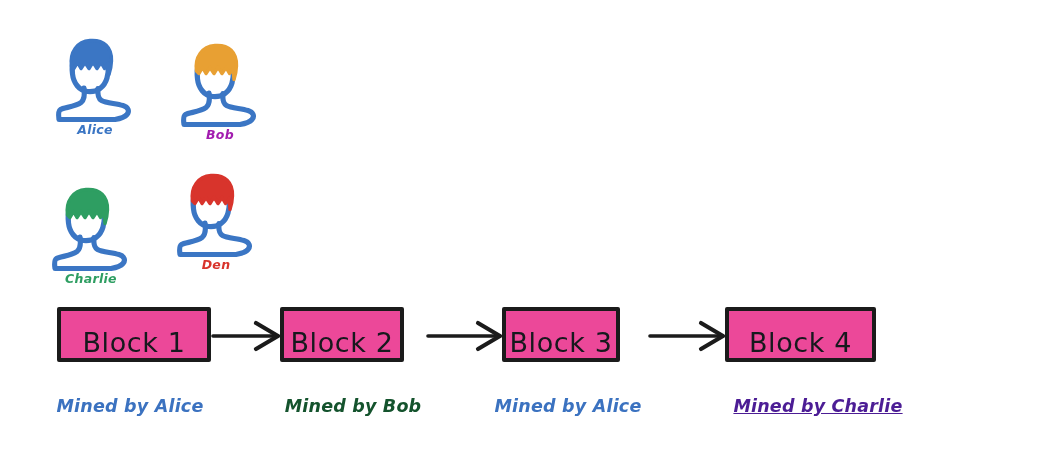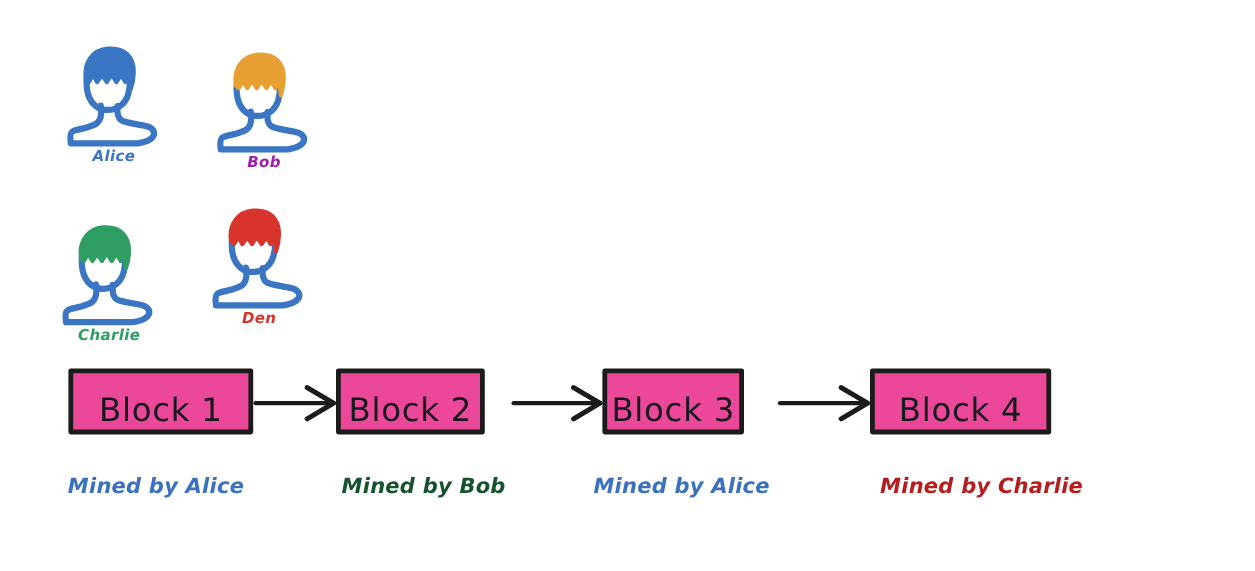--- a/index.html
+++ b/index.html
@@ -174,16 +174,16 @@
     <div class="block-box" style="left: 502px; top: 307px; width: 118px; height: 55px; border-color: rgb(27, 27, 27);">
       <span class="block-label">Block 3</span>
     </div>
     <div class="block-box" style="left: 725px; top: 307px; width: 151px; height: 55px; border-color: rgb(27, 27, 27);">
       <span class="block-label">Block 4</span>
     </div>
 
     <div class="block-caption" style="left: -20px; top: 396px; width: 300px; color: rgb(59, 114, 192);">Mined by Alice</div>
     <div class="block-caption" style="left: 203px; top: 396px; width: 300px; color: #14532d;">Mined by Bob</div>
     <div class="block-caption" style="left: 418px; top: 396px; width: 300px; color: rgb(59, 114, 192);">Mined by Alice</div>
-    <div class="block-caption" style="left: 668px; top: 396px; width: 300px; color: #b91c1c;">Mined by Charlie</div>
+    <div class="block-caption" style="left: 668px; top: 396px; width: 300px; color: #4c1d95; text-decoration: underline;">Mined by Charlie</div>
   </div>
 
 </div>
 
 </body></html>

